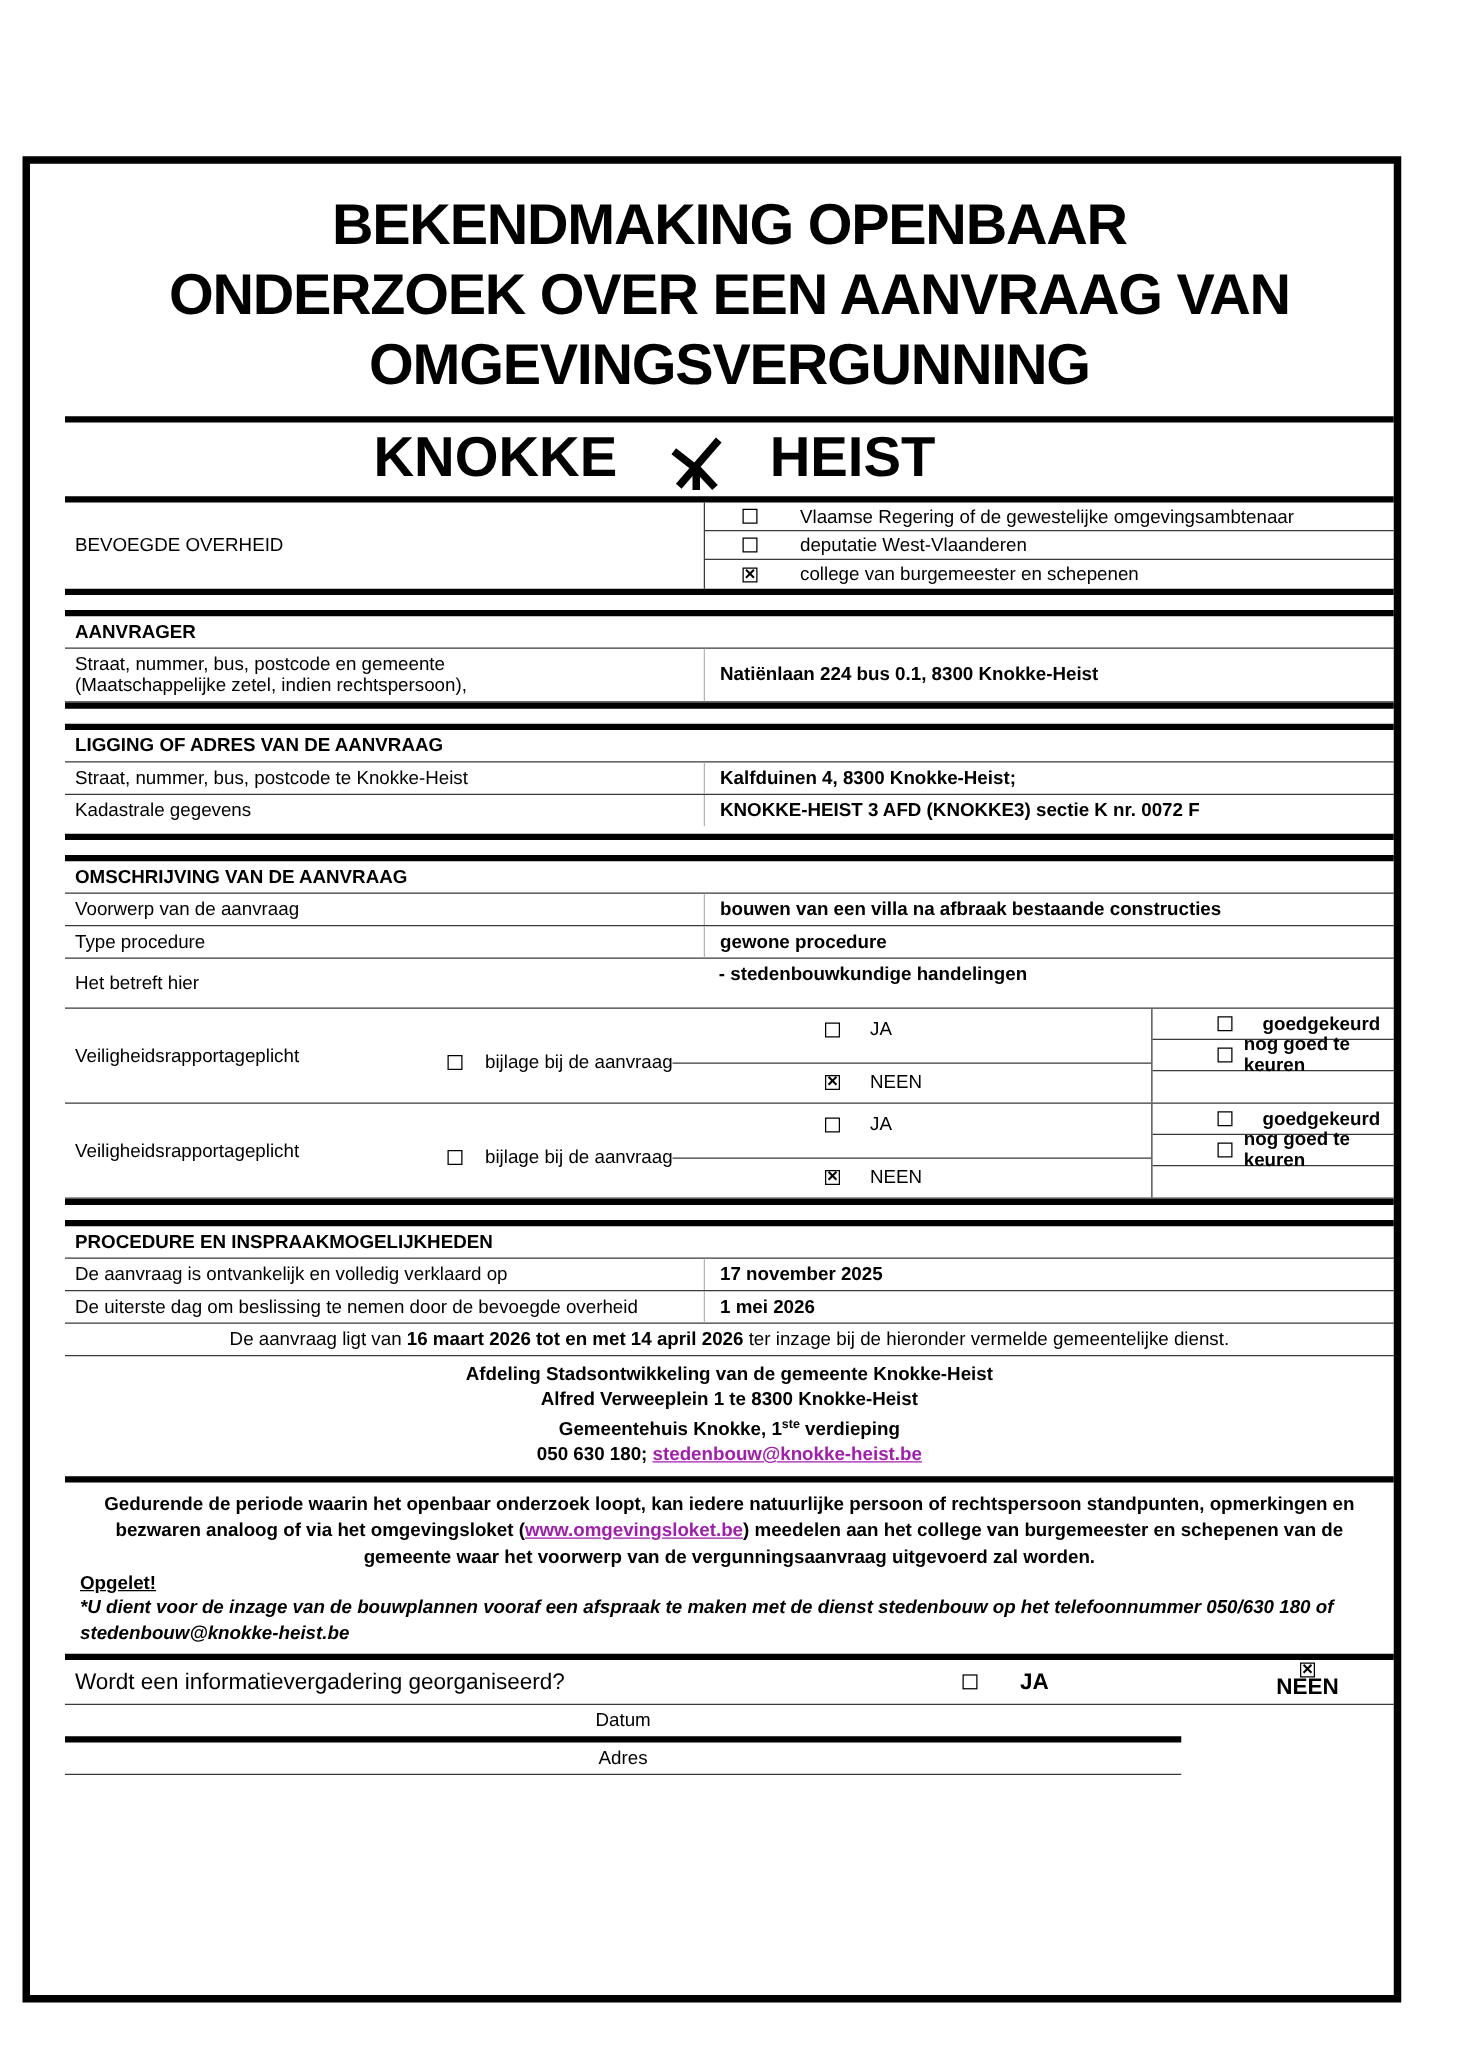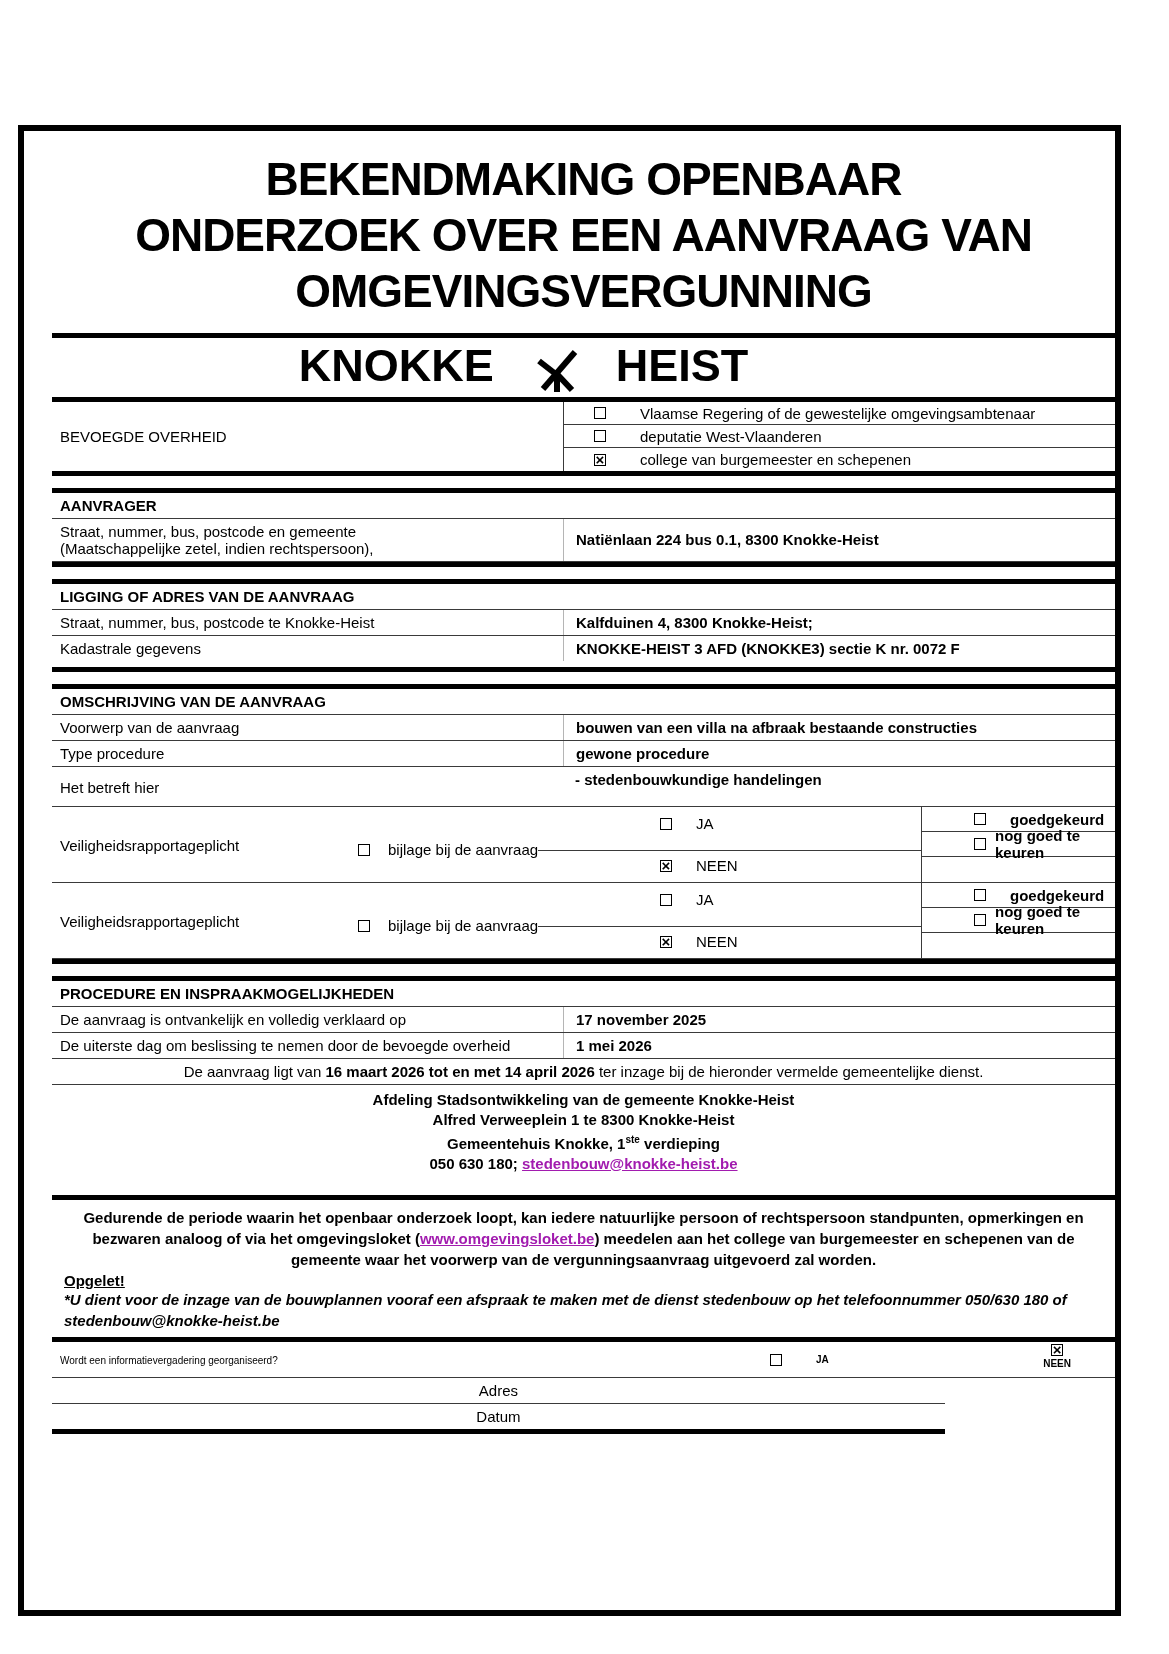--- a/index.html
+++ b/index.html
@@ -53,27 +53,27 @@
   .rapp .ja .cb, .rapp .neen .cb { margin-right:24px; }
   .rapp .rcol { position:absolute; left:869px; right:0; top:0; bottom:0; border-left:1px solid #3a3a3a; }
   .rapp .rc { height:25px; border-bottom:1px solid #3a3a3a; display:flex; align-items:center; padding-left:52px;font-weight:bold; }
   .rapp .rc .cb { margin-right:24px; }
   .rapp .rc.tight .cb { margin-right:9px; }
 
   
   .center-row { border-bottom:1px solid #3a3a3a; font-size:15px; text-align:center; padding:4px 8px; }
   .contact { text-align:center; font-weight:bold; font-size:15px; padding:5px 8px 7px; line-height:20px; }
   a.blue { color:#a21caf; font-weight:bold; }
-  .bezwaar-box { border-top:5px solid #000; border-bottom:5px solid #000; padding:7px 12px 6px; font-size:15px;margin-top:14px; }
+  .bezwaar-box { border-top:5px solid #000; border-bottom:5px solid #000; padding:7px 12px 6px; font-size:15px; }
   .bezwaar-p { font-weight:bold; text-align:center; line-height:21px; }
   .opgelet { font-weight:bold; text-decoration:underline; margin-top:2px; }
   .opgelet-note { font-weight:bold; font-style:italic; line-height:21px; }
 
   
-  .verg { position:relative; height:36px; border-bottom:1px solid #3a3a3a; font-size:10px; }
+  .verg { position:relative; height:36px; border-bottom:1px solid #3a3a3a; font-size:18px; }
   .verg .lbl { position:absolute; left:8px; top:50%; transform:translateY(-50%); }
   .verg .ja { position:absolute; left:718px; top:50%; transform:translateY(-50%); display:flex; align-items:center; font-weight:bold; }
   .verg .ja .cb { margin-right:34px; }
   .verg .neen { position:absolute; right:44px; top:2px; display:flex; flex-direction:column; align-items:center; font-weight:bold; line-height:15px; }
   .center-label { border-bottom:1px solid #3a3a3a; font-size:15px; padding:4px 0; width:84%; text-align:center; }
   .empty-box { height:176px; border-top:4px solid #000; }
   .datum-row { border-bottom:5px solid #000; }
   sup { font-size:10px; }
 </style>
 </head>
@@ -249,18 +249,18 @@
       <span class="lbl">Wordt een informatievergadering georganiseerd?</span>
       <span class="ja">
         <span class="cb"></span>
         <span>JA</span>
       </span>
       <span class="neen">
         <span class="cb checked"></span>
         <span>NEEN</span>
       </span>
     </div>
+    <div class="center-label datum-row">Datum</div>
     <div class="center-label">Adres</div>
-    <div class="center-label datum-row">Datum</div>
 
     <div class="empty-box" style="border-top:none;"></div>
   </div>
 </div>
 
 </body></html>

